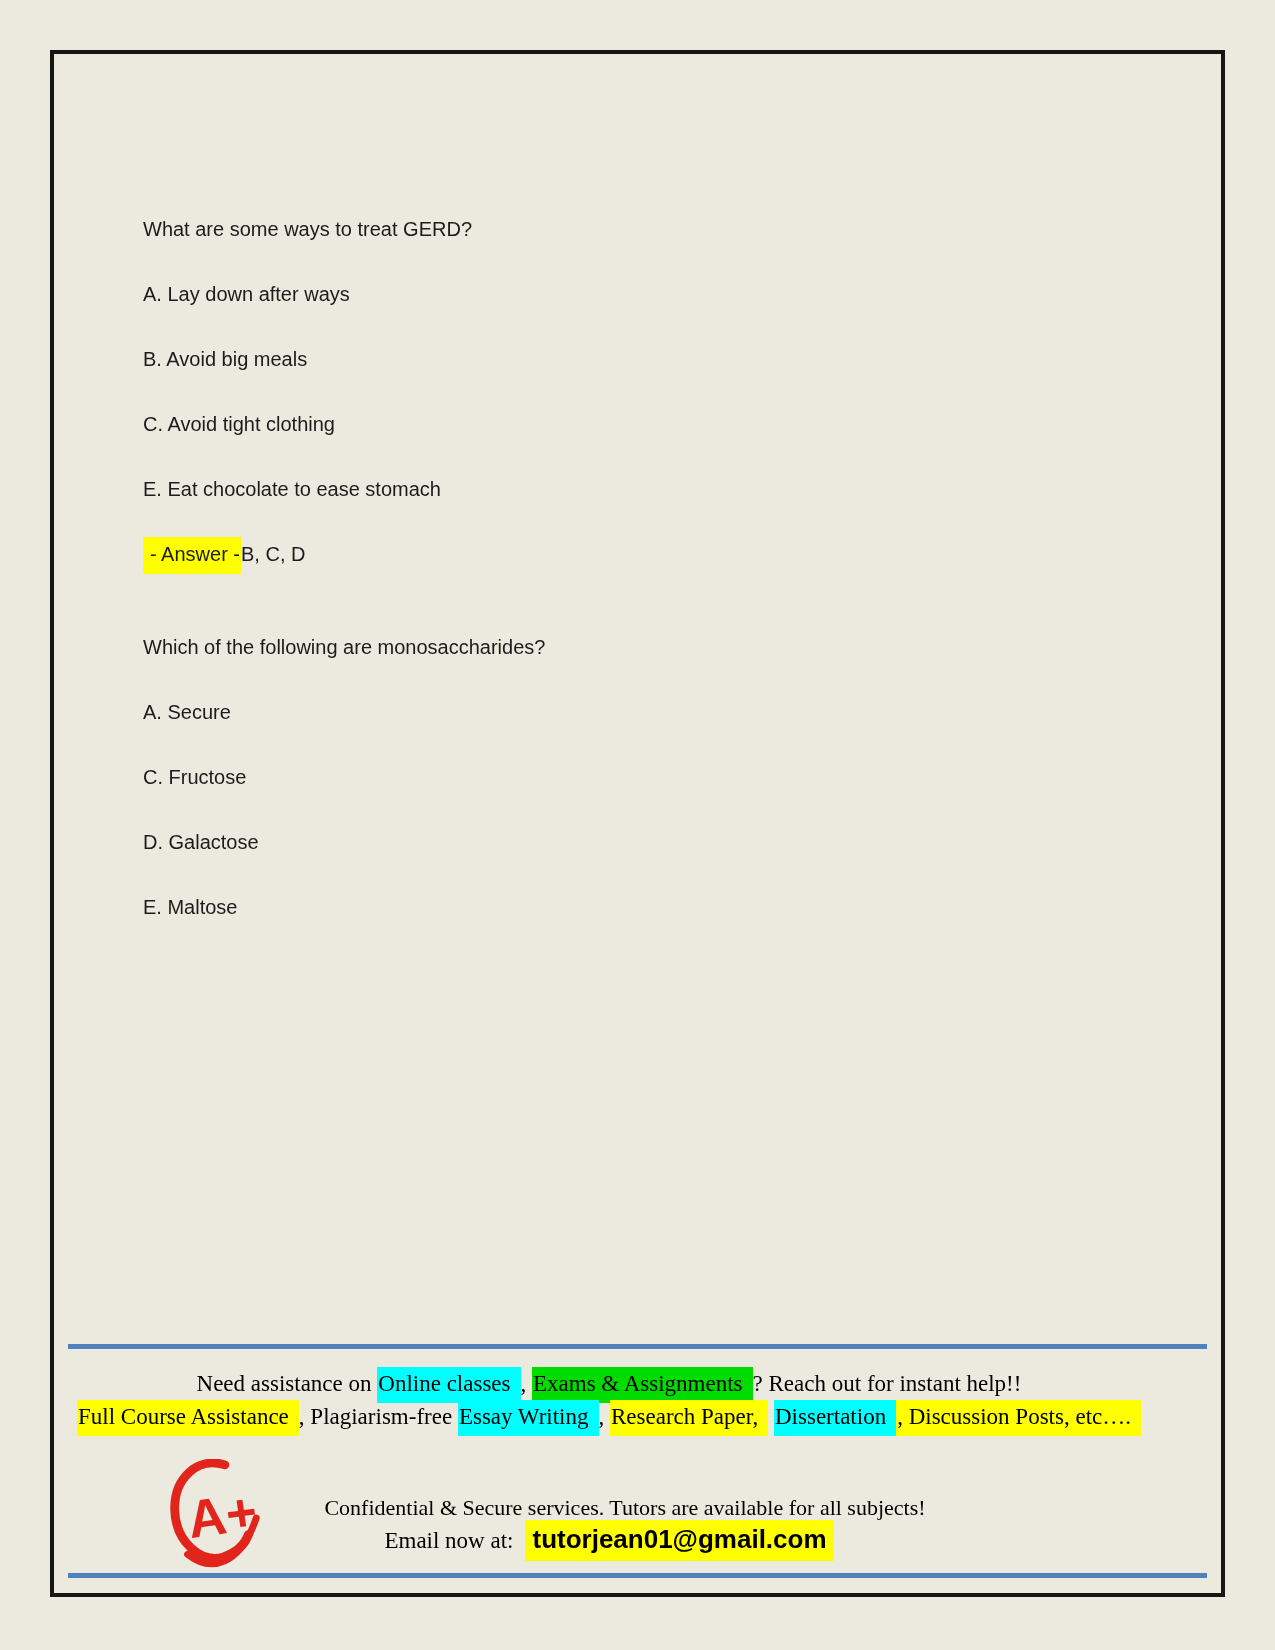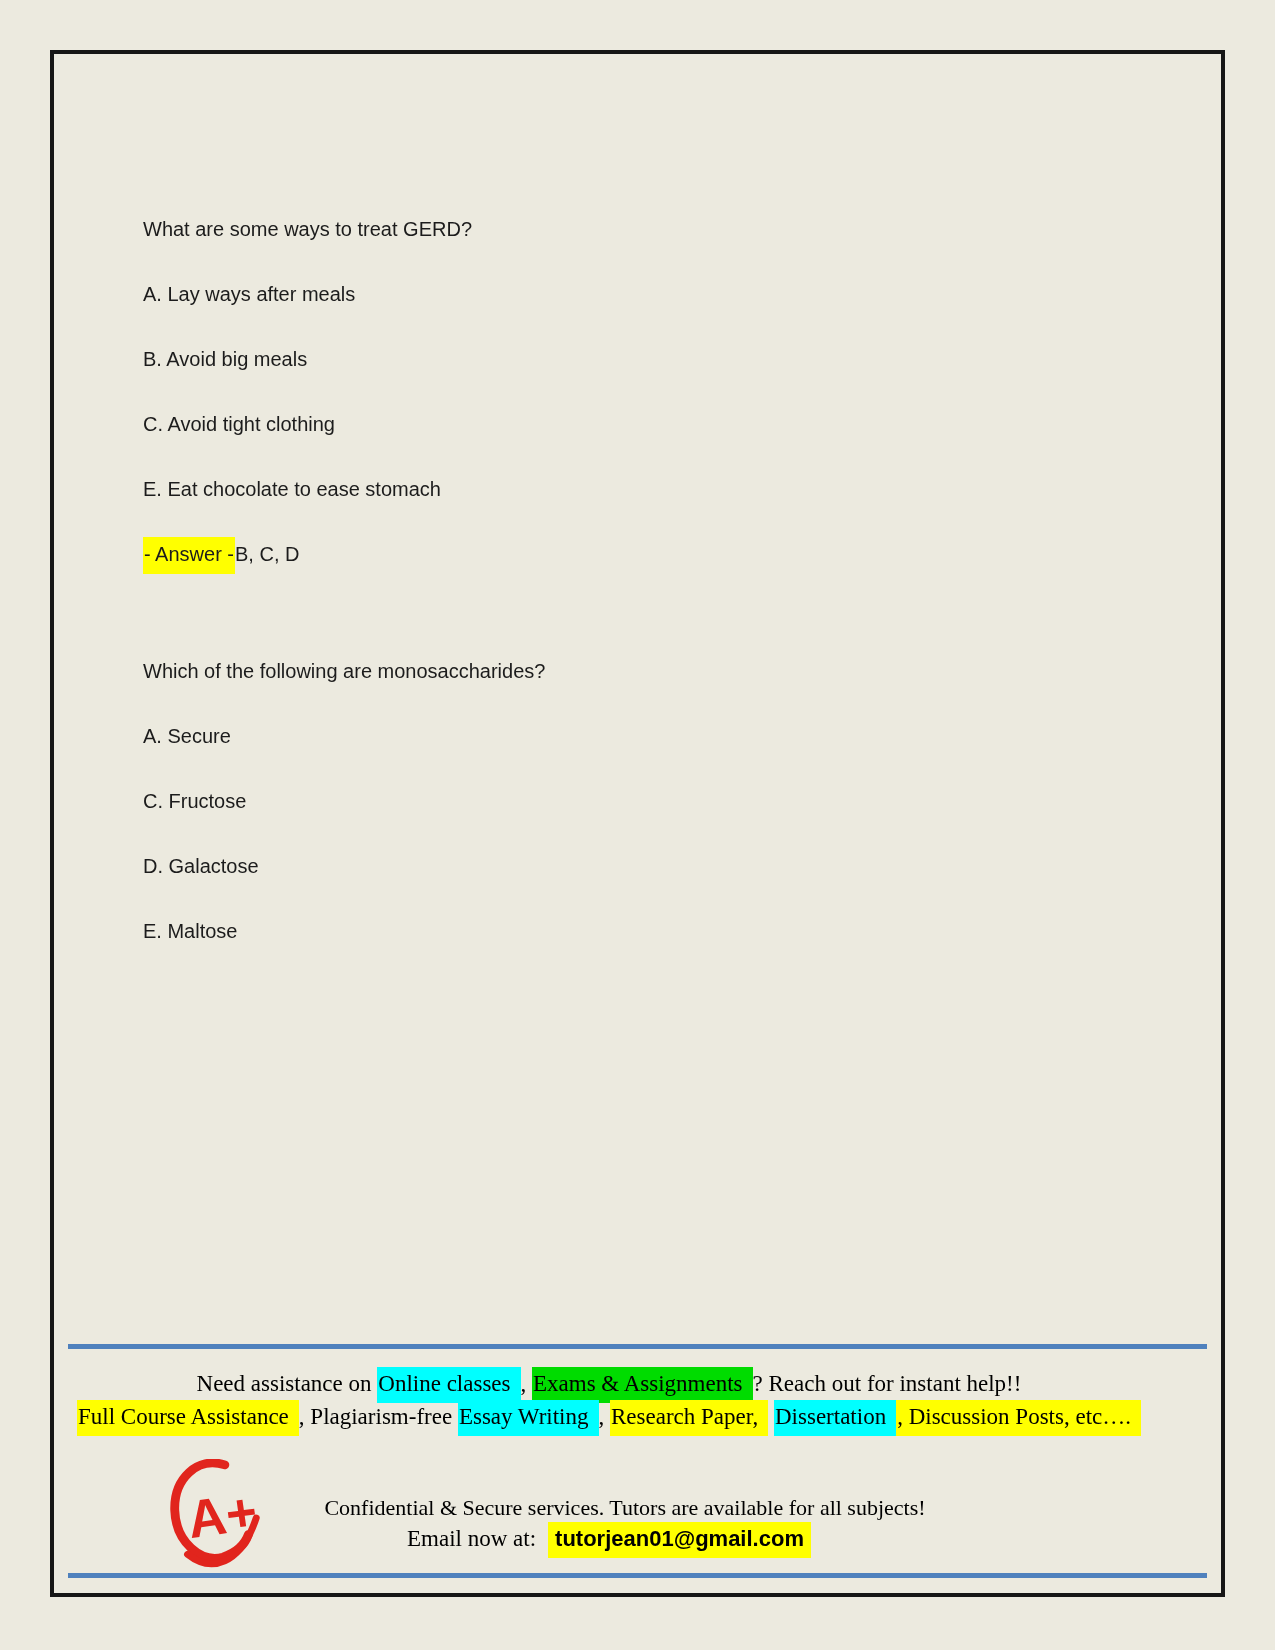--- a/index.html
+++ b/index.html
@@ -22,22 +22,22 @@
   .page-frame{
     position:absolute;left:50px;top:50px;width:1175px;height:1547px;
     border:4px solid var(--frame);
   }
   
   .questions-area{position:absolute;left:143px;top:215px;width:1000px;}
   .question p{
     margin:0 0 37px 0;
     font-size:20px;line-height:28px;color:var(--text);
   }
-  .question + .question{margin-top:89px;}
-  .hl{padding:6px 1px 9px 1px;}
+  .question + .question{margin-top:65px;}
+  .hl{padding:6px 1px 9px 7px;}
   .hl-yellow{background:var(--yellow);}
   .hl-cyan{background:var(--cyan);}
   .hl-green{background:var(--green);}
   
   .divider{position:absolute;left:68px;width:1139px;height:5px;background:var(--blue);}
   .divider-top{top:1344px;}
   .divider-bottom{top:1573px;}
   
   .promo-area{
     position:absolute;left:54px;top:1372px;width:1110px;text-align:center;
@@ -47,34 +47,34 @@
   .promo-area .hl{padding:4px 10px 7px 1px;}
   .confidential-line{
     position:absolute;left:54px;top:1474px;width:1110px;text-align:center;
     font-family:"Liberation Serif",serif;font-size:22px;line-height:24px;color:#000;margin-left:16px;
   }
   .email-line{
     position:absolute;left:54px;top:1503px;width:1110px;text-align:center;
     font-family:"Liberation Serif",serif;font-size:23px;line-height:26px;color:#000;
   }
   .email-address{
-    font-family:"Liberation Sans",sans-serif;font-weight:bold;font-size:22px;
+    font-family:"Liberation Sans",sans-serif;font-weight:bold;font-size:26px;
     background:var(--yellow);padding:4px 7px 7px 7px;margin-left:12px;color:#000;
   }
   .logo{position:absolute;left:165px;top:1459px;width:100px;height:110px;}
 </style>
 </head>
 <body>
 
 <div class="page-frame"></div>
 
 <div class="questions-area" id="questions-area">
     <div class="question">
       <p class="q-prompt">What are some ways to treat GERD?</p>
-      <p class="q-option">A. Lay ways after meals</p>
+      <p class="q-option">A. Lay down after ways</p>
       <p class="q-option">B. Avoid big meals</p>
       <p class="q-option">C. Avoid tight clothing</p>
       <p class="q-option">E. Eat chocolate to ease stomach</p>
       <p class="q-answer"><span class="hl hl-yellow">- Answer -</span><span class="answer-value">B, C, D</span></p>
     </div>
     <div class="question">
       <p class="q-prompt">Which of the following are monosaccharides?</p>
       <p class="q-option">A. Secure</p>
       <p class="q-option">C. Fructose</p>
       <p class="q-option">D. Galactose</p>

